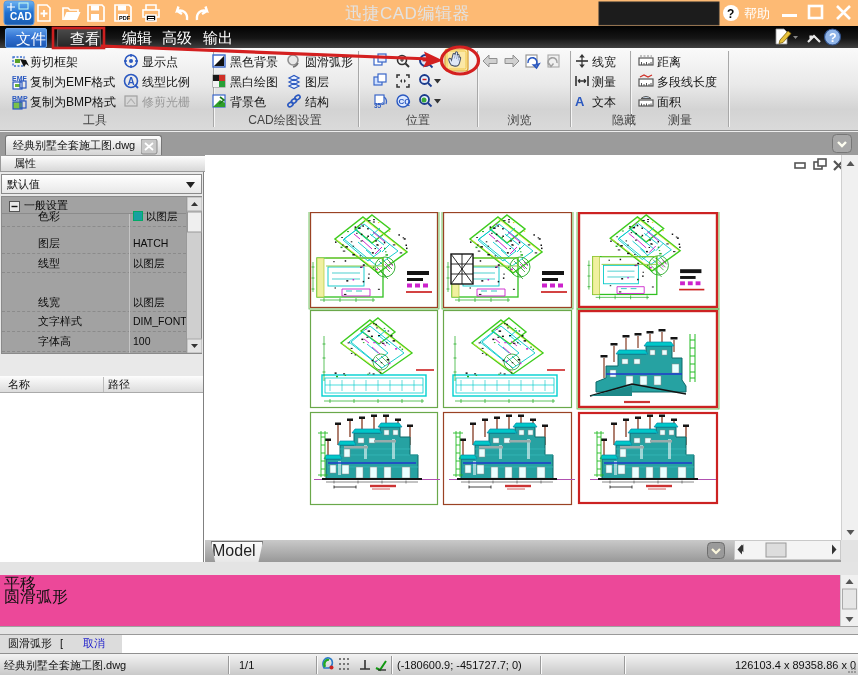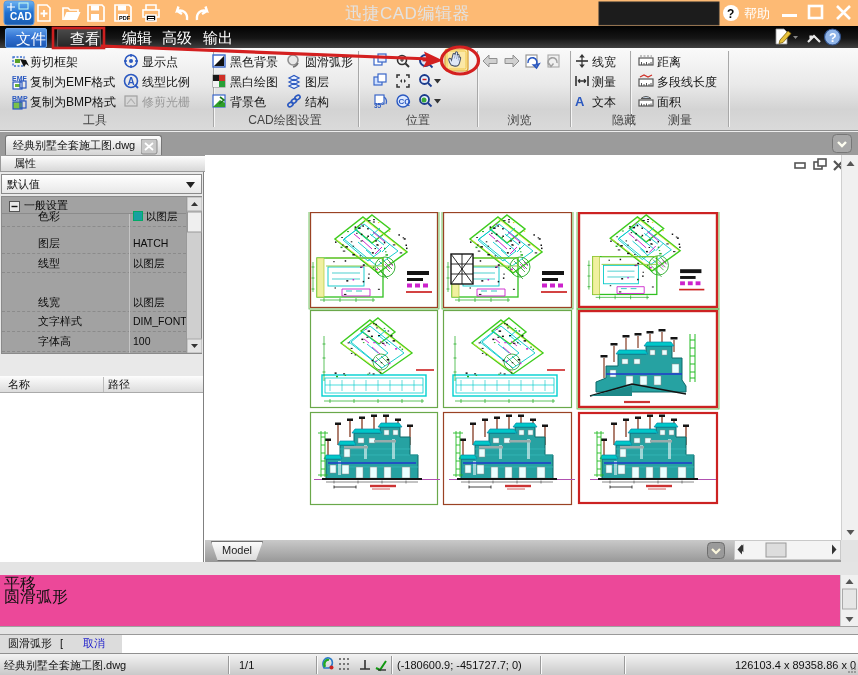--- a/index.html
+++ b/index.html
@@ -671,21 +671,21 @@
           <use href="#elev" transform="translate(6,1)"></use>
         </g>
 <g transform="translate(270,200)">
           <rect x="1" y="1" width="138" height="90" fill="none" stroke="#cc2222" stroke-width="2.2"></rect>
           <use href="#elev" transform="translate(12,1)"></use>
         </g>
 </svg>
 </div>
 
 <div class="abs" id="modelstrip">
-  <div style="position:absolute;left:6px;top:1px;width:52px;height:20px;background:linear-gradient(#fbfbfb,#dcdcdc);border:1px solid #707070;clip-path:polygon(0 0,100% 0,86% 100%,13% 100%);font-size:11px;color:#222;text-align:center;line-height:17px">Model</div>
+  <div style="position:absolute;left:6px;top:1px;width:52px;height:34px;background:linear-gradient(#fbfbfb,#dcdcdc);border:1px solid #707070;clip-path:polygon(0 0,100% 0,86% 100%,13% 100%);font-size:16px;color:#222;line-height:17px">Model</div>
   <svg width="20" height="20" style="position:absolute;left:502px;top:2px">
     <rect x="0.5" y="0.5" width="17" height="16" rx="4" fill="#9a9a9a" stroke="#6e6e6e"></rect>
     <path d="M5 7 l4 4 l4-4" fill="none" stroke="#fbf6dc" stroke-width="2.2"></path>
   </svg>
   <div style="position:absolute;left:529px;top:0;width:107px;height:20px;background:#f4f4f4;border:1px solid #c9c9c9">
     <svg width="107" height="18">
       <path d="M8 4 l-5 5 l5 5 z" fill="#333" transform="translate(2,0) scale(0.8)"></path>
       <path d="M7 3.5 l-4.5 5 l4.5 5 z" fill="#333"></path>
       <rect x="31" y="2" width="20" height="14" fill="#ddd" stroke="#999"></rect>
       <path d="M97 3.5 l4.5 5 l-4.5 5 z" fill="#333"></path>

